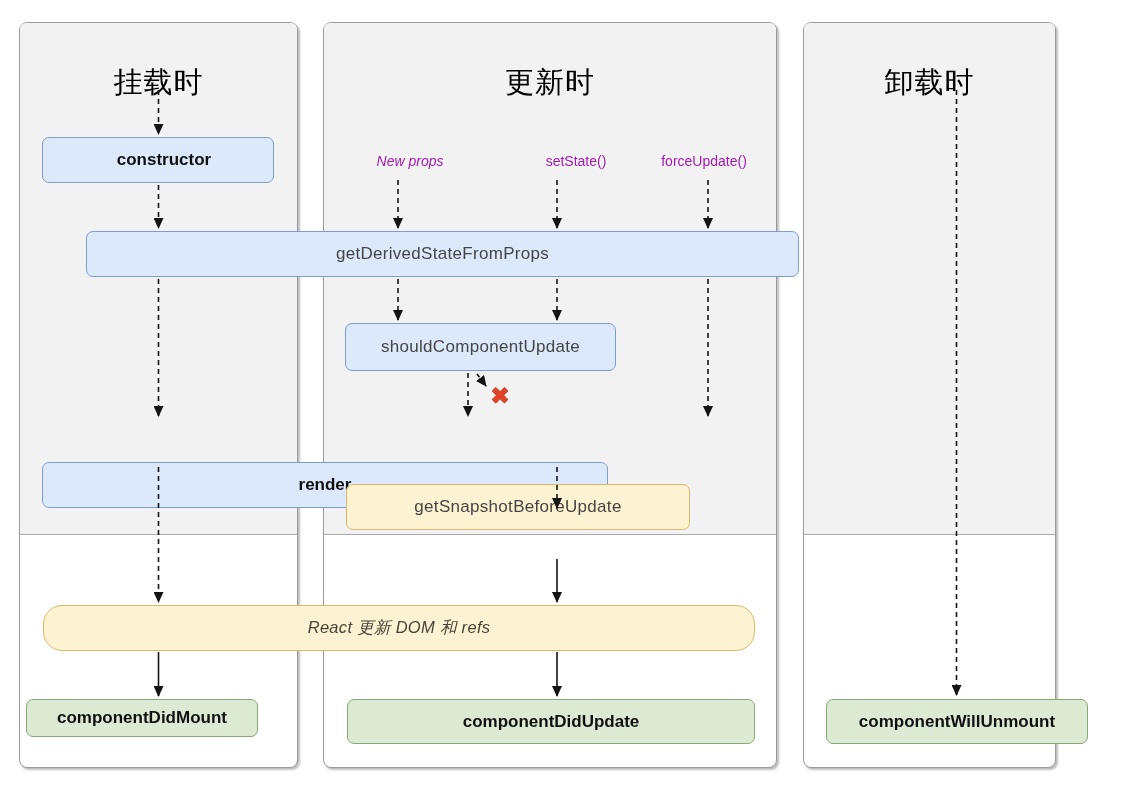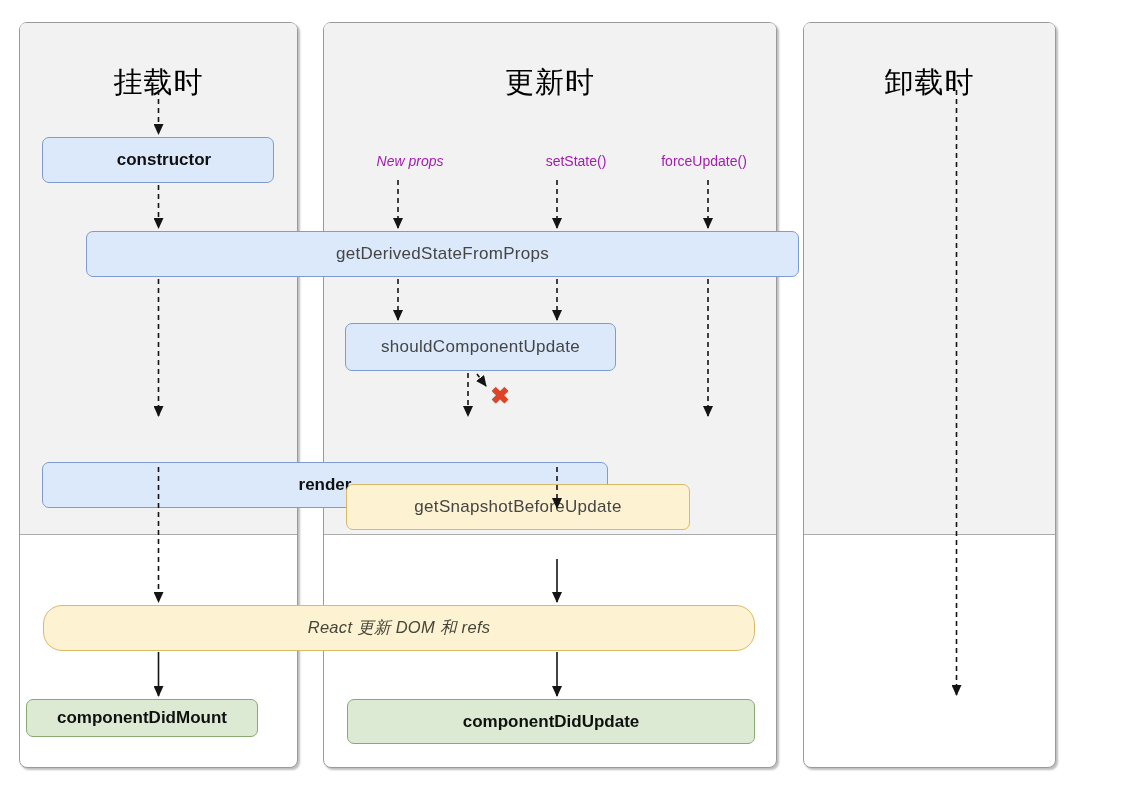--- a/index.html
+++ b/index.html
@@ -86,20 +86,21 @@
   <div class="node blue bold" style="left:42px; top:434px; width:566px; height:46px;margin-top:28px;">render</div>
 
   <div class="node yellow light" style="left:346px; top:484px; width:344px; height:46px;">getSnapshotBeforeUpdate</div>
 
   <div class="node yellow italic" style="left:43px; top:605px; width:712px; height:46px; font-size:16.5px;border-radius:19px;">React 更新 DOM 和 refs</div>
 
   <div class="node green bold" style="left:26px; top:699px; width:232px; height:38px;">componentDidMount</div>
 
   <div class="node green bold" style="left:347px; top:699px; width:408px; height:45px;">componentDidUpdate</div>
 
+  <div class="node green bold" style="left:826px; top:699px; width:262px; height:45px;">componentWillUnmount</div>
 
   <div class="x-mark">✖</div>
 
   <svg class="arrows" width="1133" height="788" viewBox="0 0 1133 788">
     <defs>
       <marker id="ah" markerWidth="11" markerHeight="10" refX="10" refY="5" orient="auto" markerUnits="userSpaceOnUse">
         <path d="M0,0 L11,5 L0,10 Z" fill="#141414"></path>
       </marker>
     </defs>
     <g stroke="#141414" stroke-width="1.6" fill="none">

